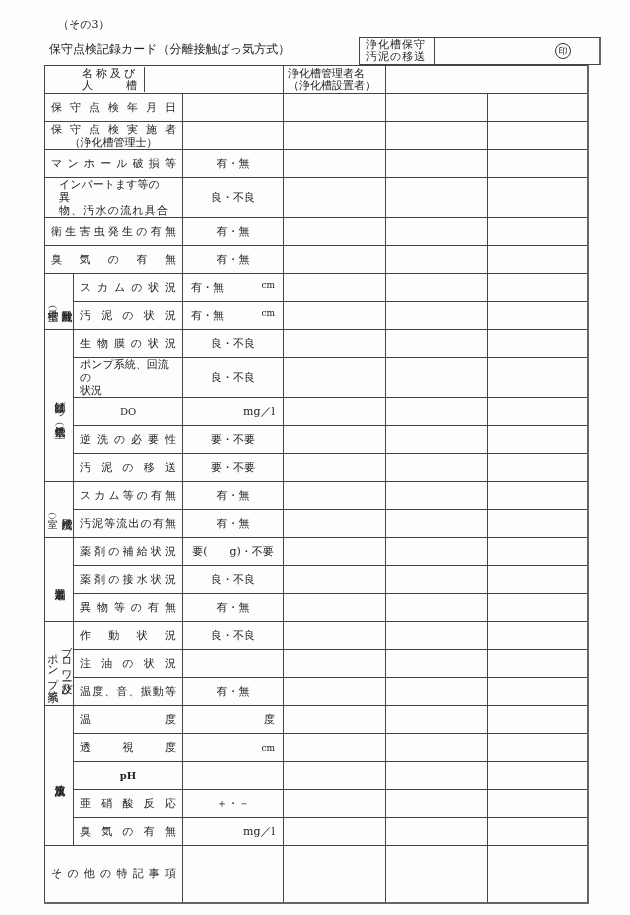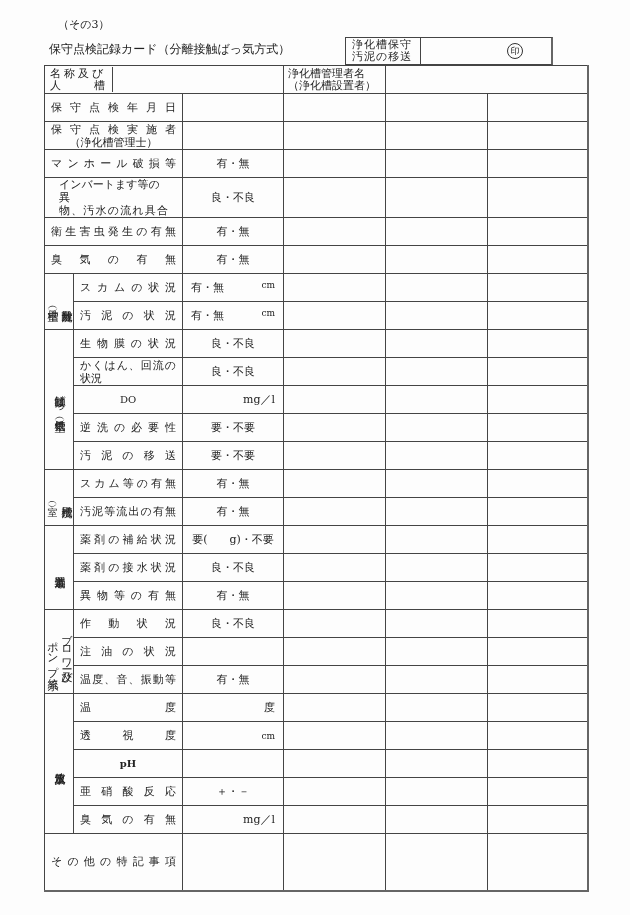--- a/index.html
+++ b/index.html
@@ -1,21 +1,21 @@
 <!DOCTYPE html>
 <html><head>
 <meta charset="utf-8">
 <style>
   html, body { margin:0; padding:0; background:#fdfdfd; }
   body { width:630px; height:915px; position:relative; overflow:hidden;
          font-family:"DejaVu Serif","Liberation Serif",serif; color:#222; }
   .abs { position:absolute; }
   .page-note { left:58px; top:17px; font-size:11px; }
   .card-title { left:49px; top:41px; font-size:12px; letter-spacing:0px; }
-  .topbox { left:345px; top:37px; width:208px; height:28px; border:1px solid #444; box-sizing:border-box; border-right:2px solid #666; }
+  .topbox { left:359px; top:37px; width:242px; height:28px; border:1px solid #444; box-sizing:border-box; border-right:2px solid #666; }
   .topbox-label { position:absolute; left:0; top:0; width:75px; height:100%; border-right:1px solid #444; box-sizing:border-box; font-size:11px; line-height:12px; padding:1px 0 0 6px; letter-spacing:1px; }
   .seal { position:absolute; right:28px; top:5px; width:14px; height:14px; border:1px solid #333; border-radius:50%; font-size:9px; line-height:14px; text-align:center; }
   table.main { position:absolute; left:44px; top:65px; border-collapse:collapse; table-layout:fixed; width:543px; }
   table.main td { border:1px solid #444; padding:0; font-size:11px; vertical-align:middle; box-sizing:border-box; }
   table.main tr.r { height:28px; }
   .lbl-j { text-align-last:justify; text-align:justify; padding:0 6px !important; letter-spacing:0; }
   .val { text-align:center; }
   .val-r { text-align:right; padding-right:8px !important; }
   .vert { writing-mode:vertical-rl; text-orientation:upright; font-size:11px; letter-spacing:0px; line-height:14px; }
   .catcell { text-align:center; }
@@ -42,21 +42,21 @@
     <col style="width:101px">
     <col style="width:102px">
     <col style="width:102px">
     <col style="width:100px">
   </colgroup>
 
   <tbody>
       <tr style="height:28px">
     <td colspan="2" style="border-right:none;">
       <div style="display:flex; height:100%;">
-        <div style="width:62px; border-right:1px solid #444; padding:1px 0 0 5px; font-size:11px; line-height:12px; letter-spacing:3px;">
+        <div style="width:62px; border-right:1px solid #444; padding:1px 0 0 5px; font-size:11px; line-height:12px; letter-spacing:3px;margin-left:32px;">
           <div>名称及び</div>
           <div style="display:flex; justify-content:space-between; padding-right:4px;">
             <span>人</span>
             <span>槽</span>
           </div>
         </div>
         <div style="flex:1"></div>
       </div>
     </td>
     <td style="border-left:none; border-right:none;"></td>
@@ -159,21 +159,21 @@
       </div>
     </td>
     <td class="lbl-j">生物膜の状況</td>
     <td class="val">良・不良</td>
     <td></td>
         <td></td>
         <td class="outer-r"></td>
   </tr>
   <tr class="r">
     <td style="font-size:11px; line-height:13px; padding:0 6px;">
-      <div style="text-align-last:justify;">かくはん、回流の</div>
+      <div style="text-align-last:justify;">ポンプ系統、回流の</div>
       <div>状況</div>
     </td>
     <td class="val">良・不良</td>
     <td></td>
         <td></td>
         <td class="outer-r"></td>
   </tr>
   <tr class="r">
     <td class="val" style="font-size:10px;">DO</td>
     <td class="val-r">mg／l</td>

